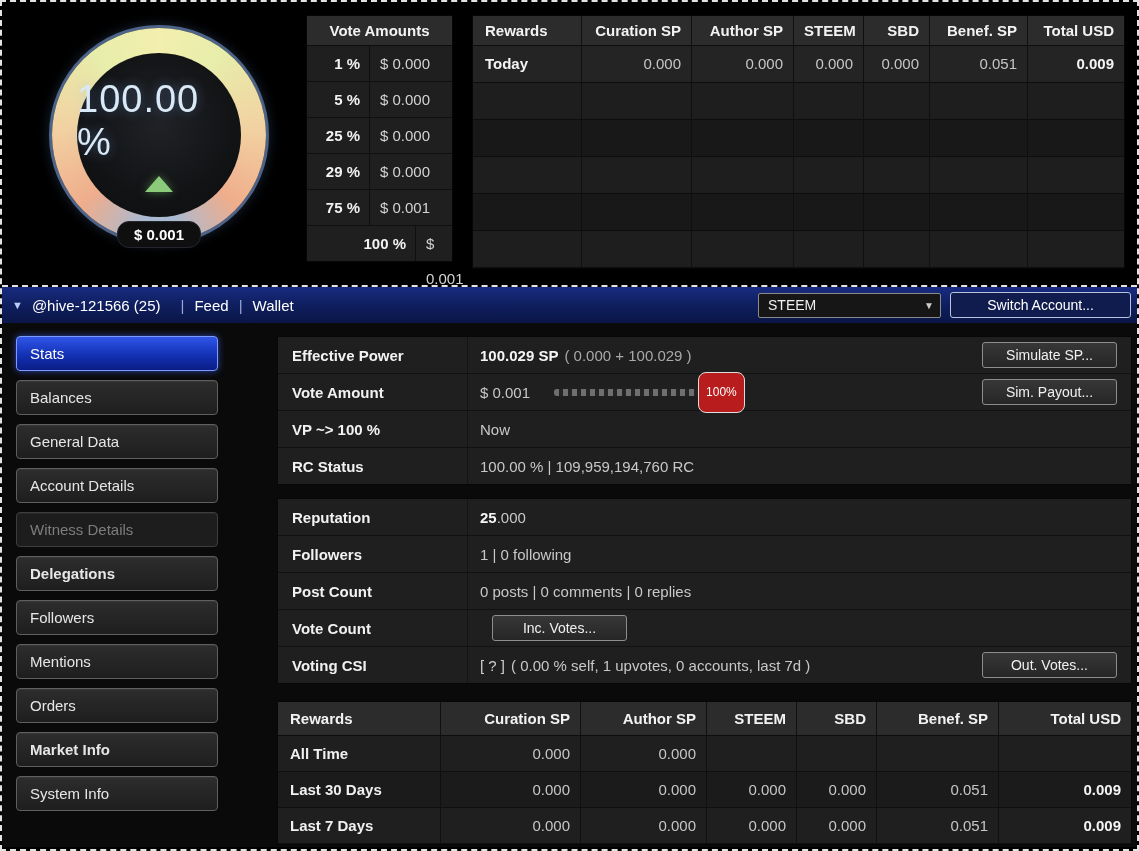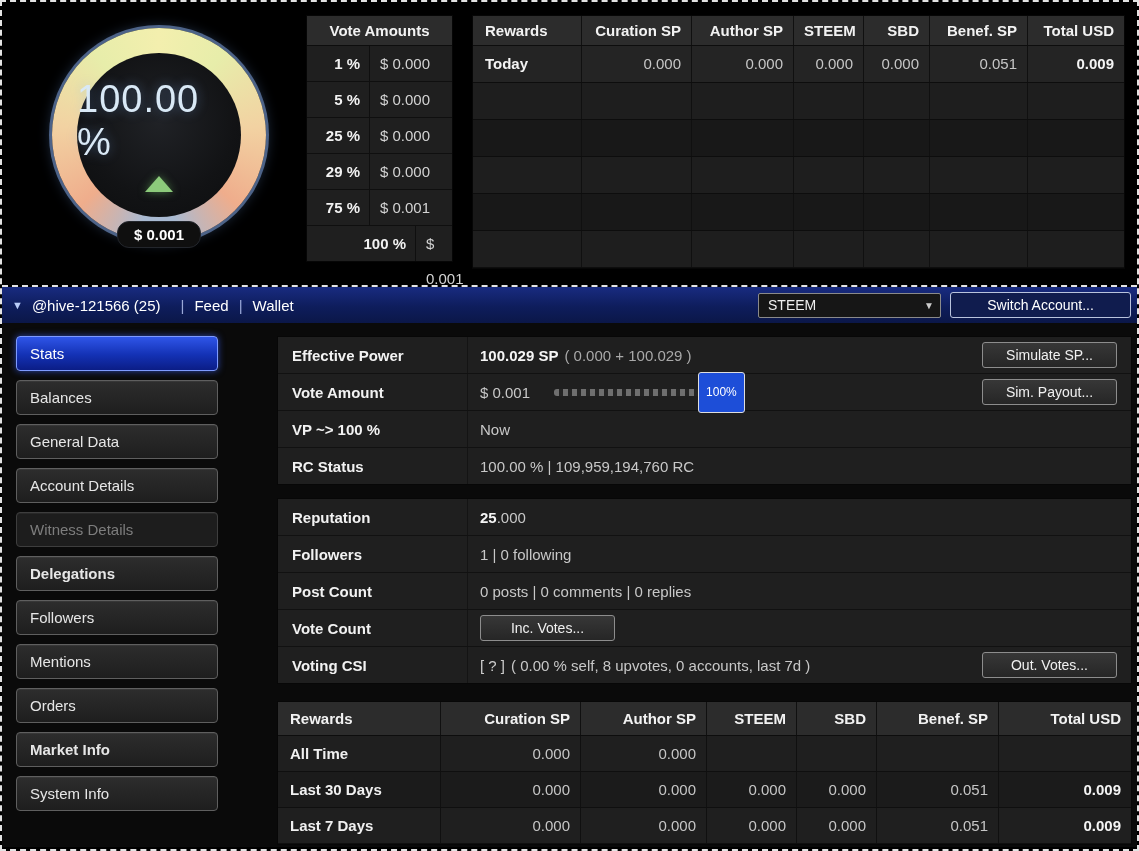--- a/index.html
+++ b/index.html
@@ -138,31 +138,31 @@
   .row + .row{border-top:1px solid #111111;}
   .row-label{
     width:190px;flex:0 0 190px;box-sizing:border-box;padding-left:14px;
     font-weight:bold;color:#f2f2f2;font-size:15px;
     border-right:1px solid #141414;align-self:stretch;display:flex;align-items:center;
   }
   .row-value{flex:1;display:flex;align-items:center;color:#c8c8c8;font-size:15px;padding-left:12px;min-width:0;}
   .v-main{color:#f5f5f5;font-weight:bold;margin-right:6px;}
   .v-sub{color:#a9a9a9;}
   .row-btn{
-    flex:0 0 135px;width:135px;height:26px;margin:0 14px 0 12px;box-sizing:border-box;
+    flex:0 0 135px;width:135px;height:26px;margin:0 14px 0 24px;box-sizing:border-box;
     background:linear-gradient(180deg,#373737,#262626);
     border:1px solid #8d8d8d;border-radius:3px;color:#f0f0f0;font-size:14px;
     font-family:inherit;cursor:pointer;
   }
   .slider-track{
     width:148px;height:7px;margin-left:24px;border-radius:3px;cursor:pointer;
     background:repeating-linear-gradient(90deg,#6f6f6f 0 5px,#242424 5px 9px);
   }
   .slider-bubble{
-    margin-left:-4px;background:#1d4ed8;border:1px solid #dedede;border-radius:3px;
+    margin-left:-4px;background:#b91c1c;border:1px solid #dedede;border-radius:8px;
     padding:12px 7px;font-size:12px;color:#ffffff;line-height:15px;
   }
   .csi-help{margin-right:6px;color:#cdcdcd;cursor:pointer;}
 
   
   .rb-grid{display:grid;grid-template-columns:162px 140px 126px 90px 80px 122px 1fr;}
   .rb-head{background:#2c2c2c;border-bottom:1px solid #0d0d0d;}
   .rb-head .c{color:#f2f2f2;font-weight:bold;height:33px;line-height:33px;}
   .rb-row{height:35px;border-bottom:1px solid #0f0f0f;background:#1f1f1f;}
   .rb-row:nth-child(odd){background:#1b1b1b;}
@@ -363,21 +363,21 @@
             <div class="row-value">0 posts  |  0 comments  |  0 replies</div>
           </div>
           <div class="row">
             <div class="row-label">Vote Count</div>
             <button class="row-btn">Inc. Votes...</button>
           </div>
           <div class="row">
             <div class="row-label">Voting CSI</div>
             <div class="row-value">
               <span class="csi-help">[ ? ]</span>
-              <span>( 0.00 % self, 8 upvotes, 0 accounts, last 7d )</span>
+              <span>( 0.00 % self, 1 upvotes, 0 accounts, last 7d )</span>
             </div>
             <button class="row-btn">Out. Votes...</button>
           </div>
         </div>
 
         <div class="rb-panel">
           <div class="rb-grid rb-head">
             <div class="c">Rewards</div>
             <div class="c">Curation SP</div>
             <div class="c">Author SP</div>

